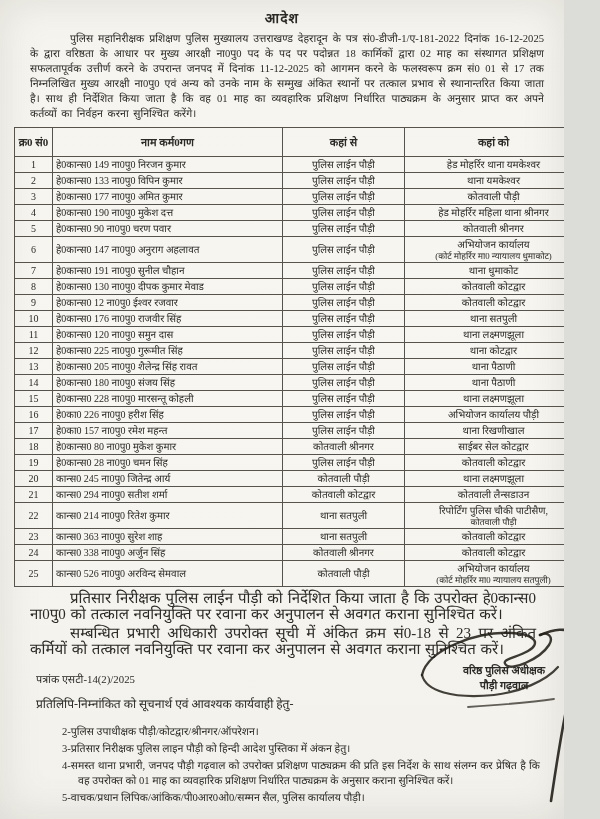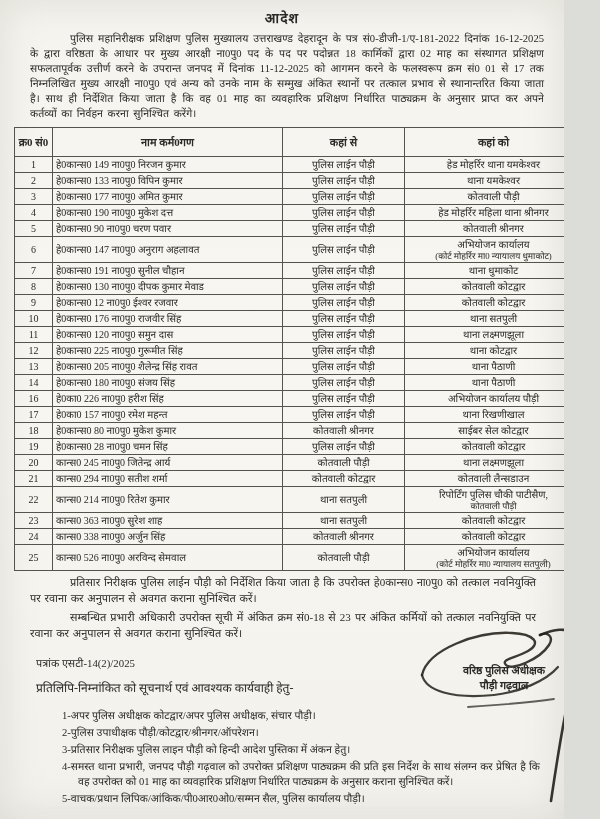--- a/index.html
+++ b/index.html
@@ -58,21 +58,21 @@
   col.w-name{width:230px;}
   col.w-from{width:122px;}
   col.w-to{width:178px;}
   td.c-sno{text-align:center;}
   td.c-name{text-align:left;padding-left:6px;white-space:nowrap;}
   td.c-from{text-align:center;white-space:nowrap;}
   td.c-to{text-align:center;}
   td.c-to .sub{font-size:8.8px;line-height:10px;}
   .para{
     margin:4px 14px 0 16px;
-    font-size:11px;
+    font-size:15px;
     line-height:15.5px;
     text-align:justify;
     text-indent:40px;
     word-spacing:1px;
   }
   .para:first-of-type{margin-top:10px;}
   .footer-block{
     position:relative;
     margin:14px 6px 8px 22px;
     font-size:10.8px;
@@ -242,20 +242,28 @@
         </tr>
         <tr>
           <td class="c-sno">14</td>
           <td class="c-name">हे0कान्स0 180 ना0पु0 संजय सिंह</td>
           <td class="c-from">पुलिस लाईन पौड़ी</td>
           <td class="c-to">
             <div>थाना पैठाणी</div>
           </td>
         </tr>
         <tr>
+          <td class="c-sno">15</td>
+          <td class="c-name">हे0कान्स0 228 ना0पु0 मारसन्तू कोहली</td>
+          <td class="c-from">पुलिस लाईन पौड़ी</td>
+          <td class="c-to">
+            <div>थाना लक्ष्मणझूला</div>
+          </td>
+        </tr>
+        <tr>
           <td class="c-sno">16</td>
           <td class="c-name">हे0का0 226 ना0पु0 हरीश सिंह</td>
           <td class="c-from">पुलिस लाईन पौड़ी</td>
           <td class="c-to">
             <div>अभियोजन कार्यालय पौड़ी</div>
           </td>
         </tr>
         <tr>
           <td class="c-sno">17</td>
           <td class="c-name">हे0का0 157 ना0पु0 रमेश महन्त</td>
@@ -336,21 +344,20 @@
   <p class="para">प्रतिसार निरीक्षक पुलिस लाईन पौड़ी को निर्देशित किया जाता है कि उपरोक्त हे0कान्स0 ना0पु0 को तत्काल नवनियुक्ति पर रवाना कर अनुपालन से अवगत कराना सुनिश्चित करें।</p>
   <p class="para">सम्बन्धित प्रभारी अधिकारी उपरोक्त सूची में अंकित क्रम सं0-18 से 23 पर अंकित कर्मियों को तत्काल नवनियुक्ति पर रवाना कर अनुपालन से अवगत कराना सुनिश्चित करें।</p>
 
   <div class="footer-block">
     <div>पत्रांक  एसटी-14(2)/2025</div>
   </div>
 
   <div class="copy-heading">प्रतिलिपि-निम्नांकित को सूचनार्थ एवं आवश्यक कार्यवाही हेतु-</div>
 
   <div class="copy-list">
-    <div class="item">1-अपर पुलिस अधीक्षक कोटद्वार/अपर पुलिस अधीक्षक, संचार पौड़ी।</div>
     <div class="item">2-पुलिस उपाधीक्षक पौड़ी/कोटद्वार/श्रीनगर/ऑपरेशन।</div>
     <div class="item">3-प्रतिसार निरीक्षक पुलिस लाइन पौड़ी को हिन्दी आदेश पुस्तिका में अंकन हेतु।</div>
     <div class="item">4-समस्त थाना प्रभारी, जनपद पौड़ी गढ़वाल को उपरोक्त प्रशिक्षण पाठ्यक्रम की प्रति इस निर्देश के साथ संलग्न कर प्रेषित है कि वह उपरोक्त को 01 माह का व्यवहारिक प्रशिक्षण निर्धारित पाठ्यक्रम के अनुसार कराना सुनिश्चित करें।</div>
     <div class="item">5-वाचक/प्रधान लिपिक/आंकिक/पी0आर0ओ0/सम्मन सैल, पुलिस कार्यालय पौड़ी।</div>
   </div>
 
   <div class="signature">
     <div class="sig-text">
       <div>वरिष्ठ पुलिस अधीक्षक</div>
       <div>पौड़ी गढ़वाल</div>

